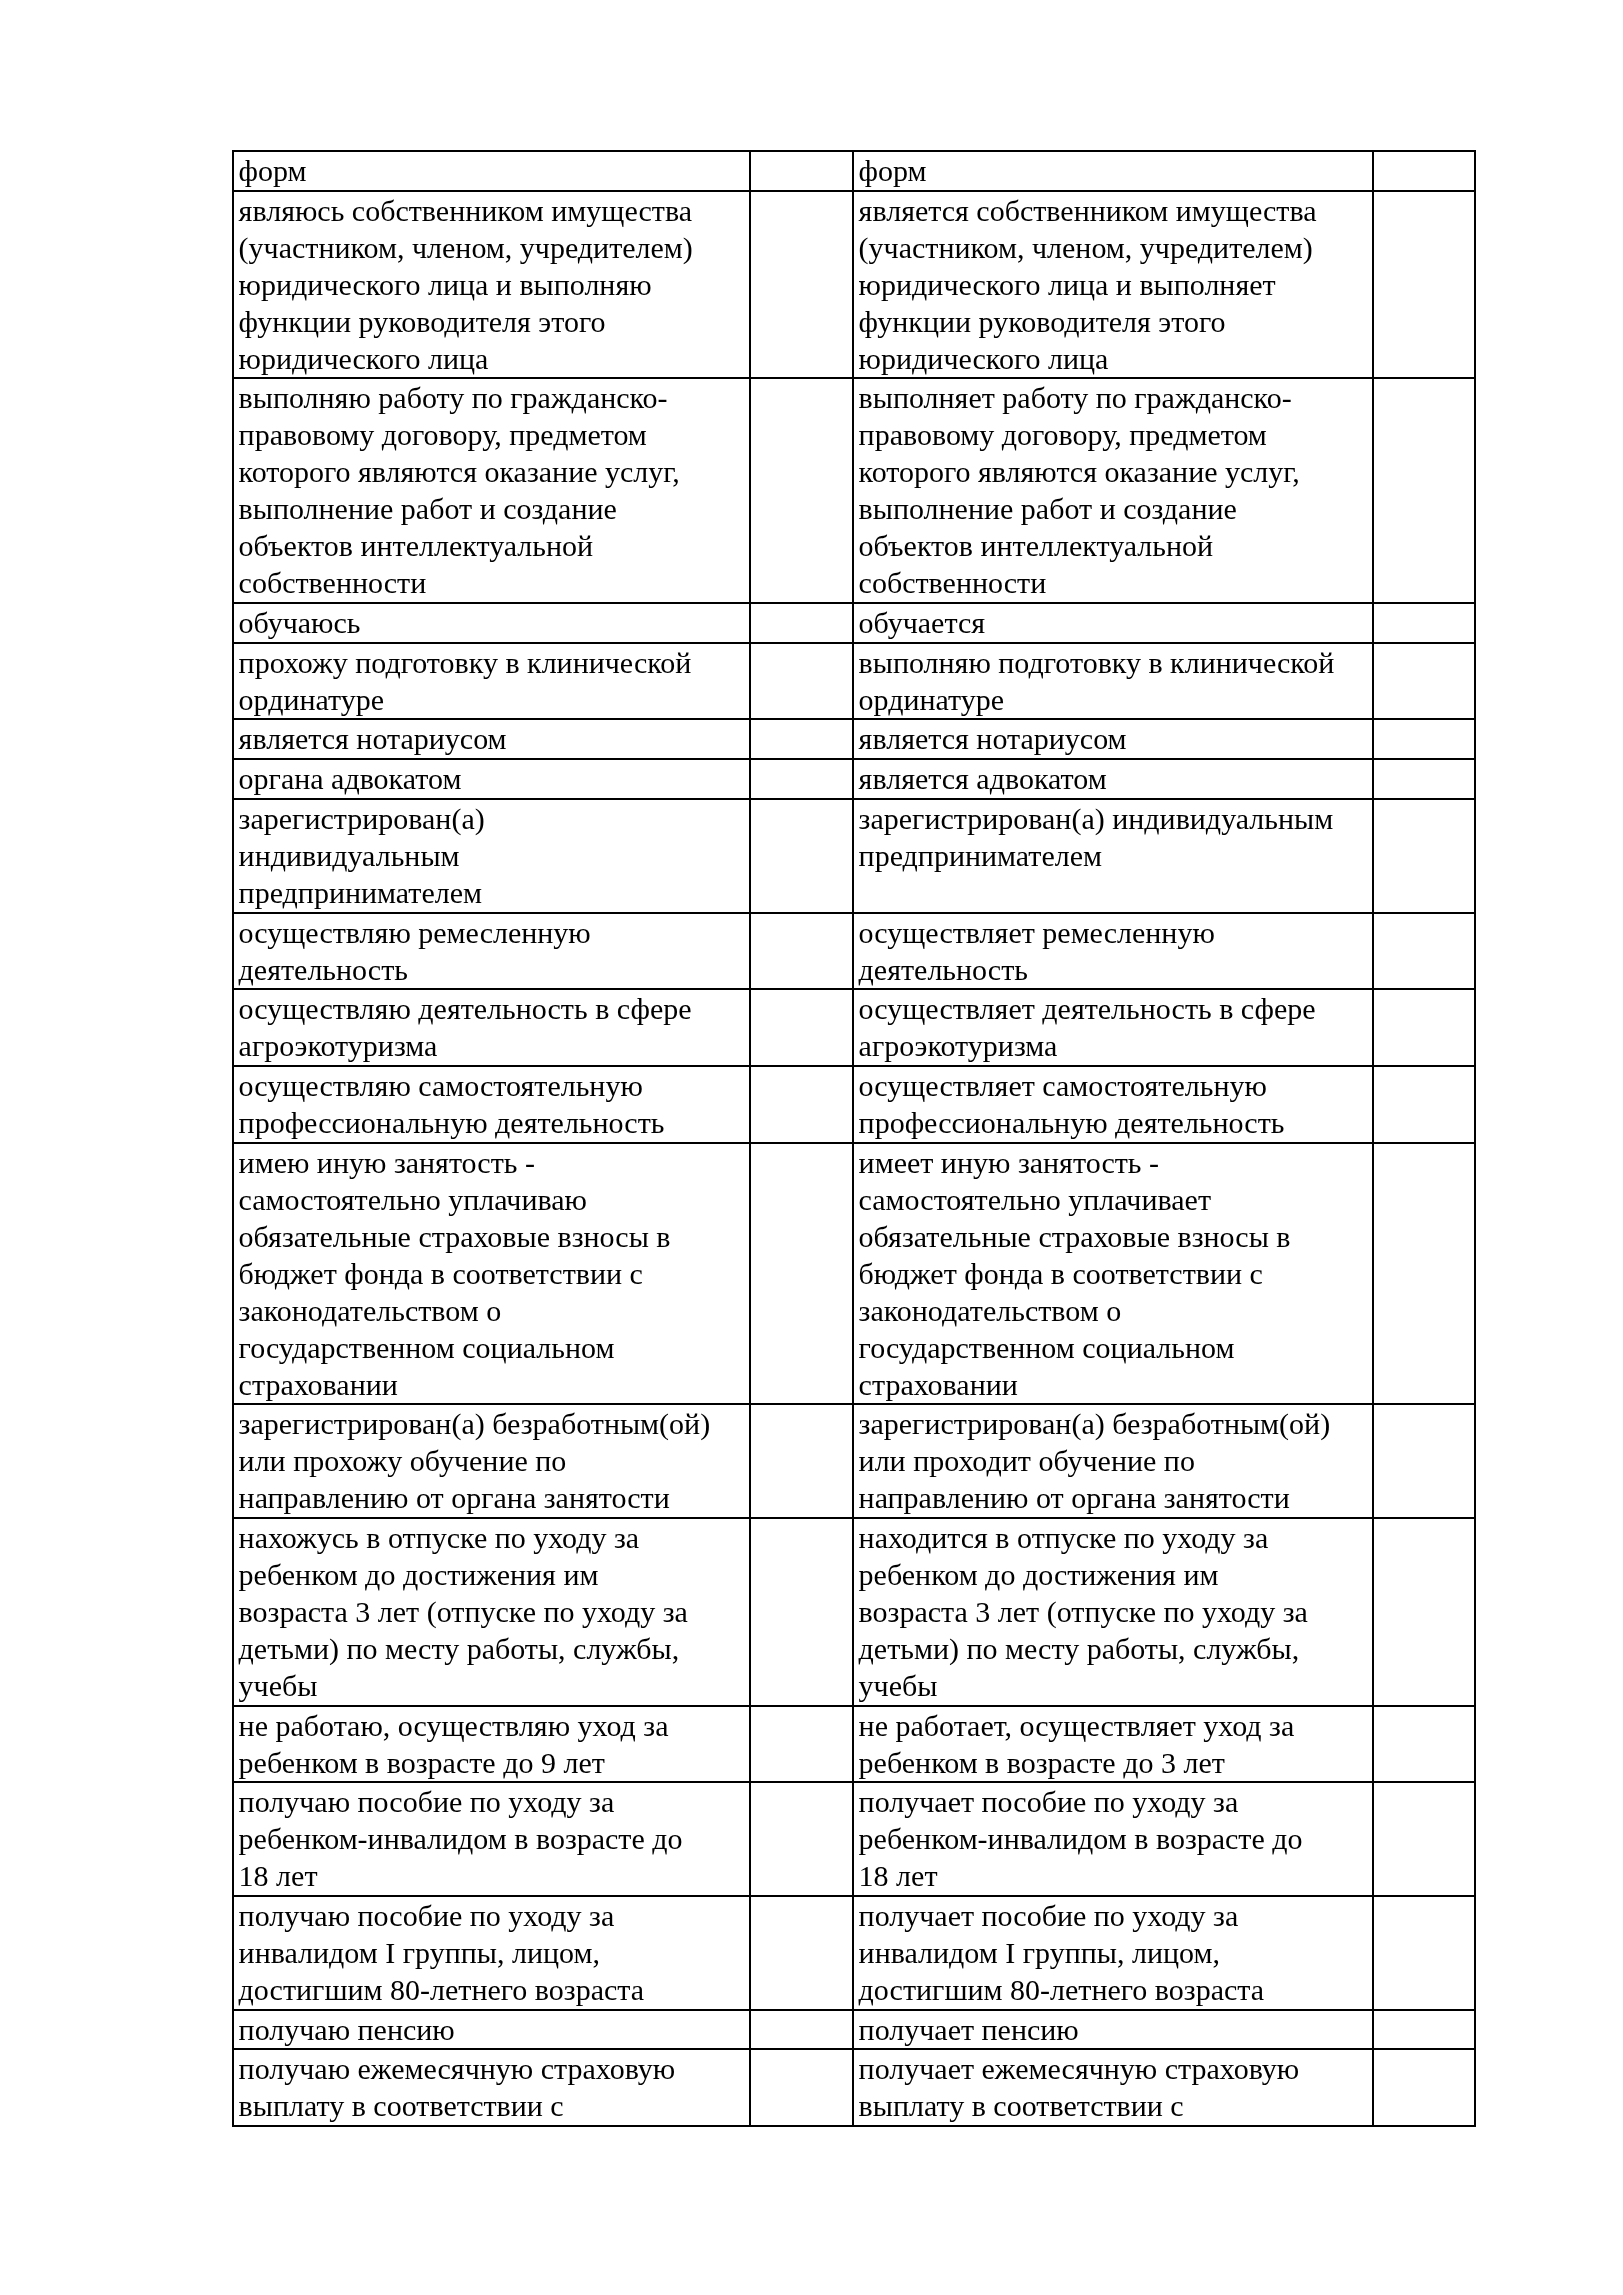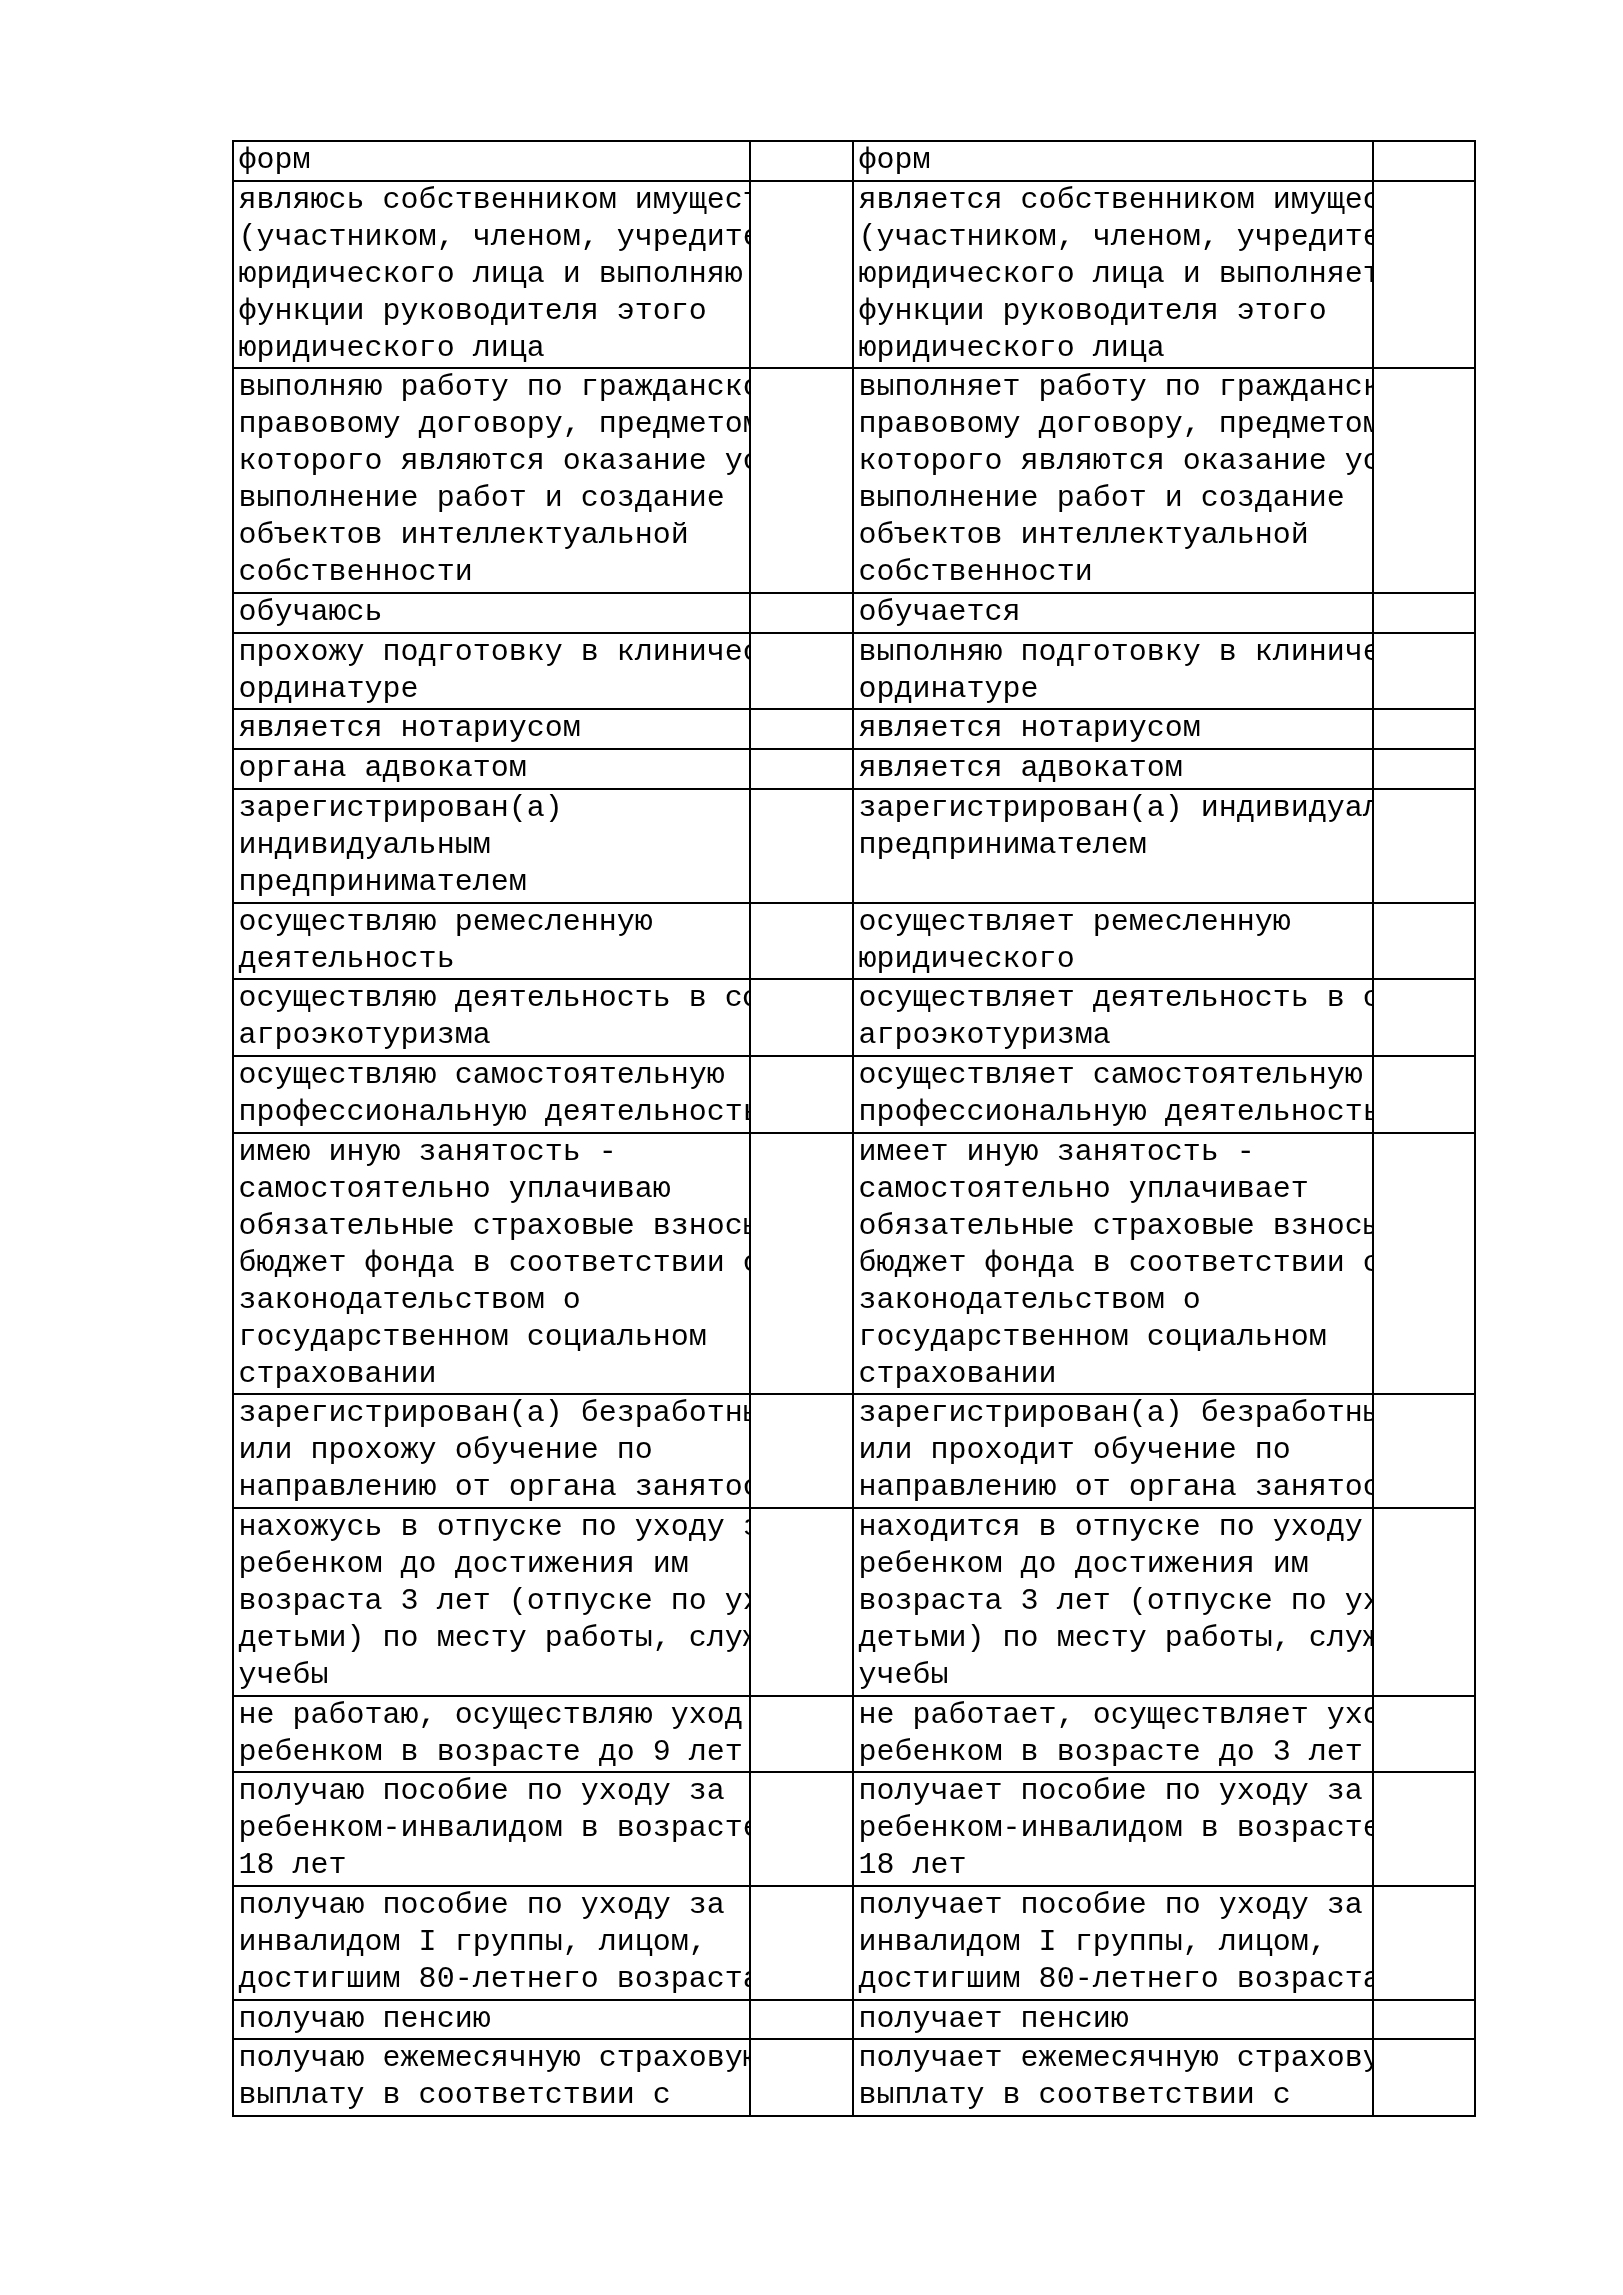--- a/index.html
+++ b/index.html
@@ -13,25 +13,24 @@
     width: 1623px;
     height: 2295px;
     background: #ffffff;
     overflow: hidden;
     font-family: "Liberation Serif", "DejaVu Serif", serif;
     color: #000000;
   }
   table.status-table {
     position: absolute;
     left: 232px;
-    top: 140px;
+    top: 150px;
     width: 1243px;
     border-collapse: collapse;
     table-layout: fixed;
-    font-family: Liberation Mono, monospace;
   }
   table.status-table td {
     border: 2px solid #000000;
     vertical-align: top;
     font-size: 30px;
     line-height: 37px;
     white-space: pre;
     overflow: hidden;
     padding: 0 2.6px 0.7px 4.6px;
     color: #000000;
@@ -121,21 +120,21 @@
         <td class="mark"></td>
         <td>зарегистрирован(а) индивидуальным
 предпринимателем</td>
         <td class="mark"></td>
       </tr>
       <tr>
         <td>осуществляю ремесленную
 деятельность</td>
         <td class="mark"></td>
         <td>осуществляет ремесленную
-юридического</td>
+деятельность</td>
         <td class="mark"></td>
       </tr>
       <tr>
         <td>осуществляю деятельность в сфере
 агроэкотуризма</td>
         <td class="mark"></td>
         <td>осуществляет деятельность в сфере
 агроэкотуризма</td>
         <td class="mark"></td>
       </tr>

